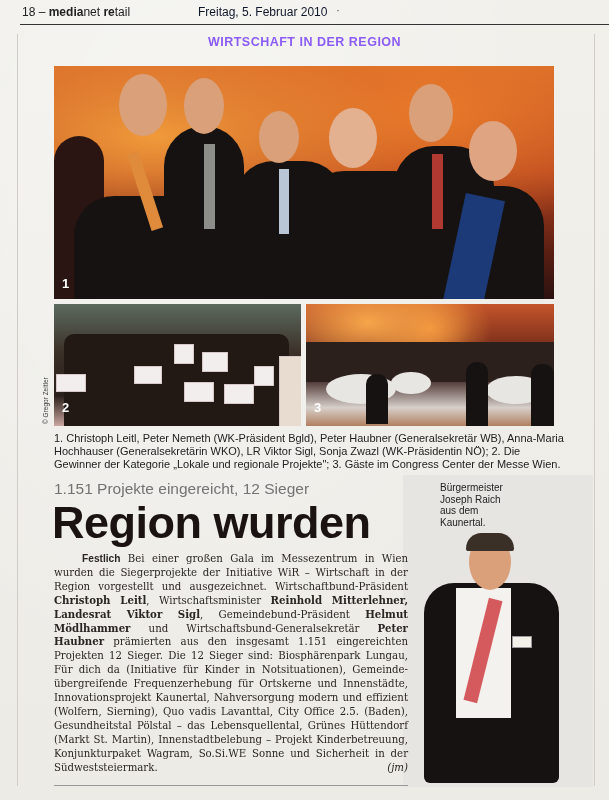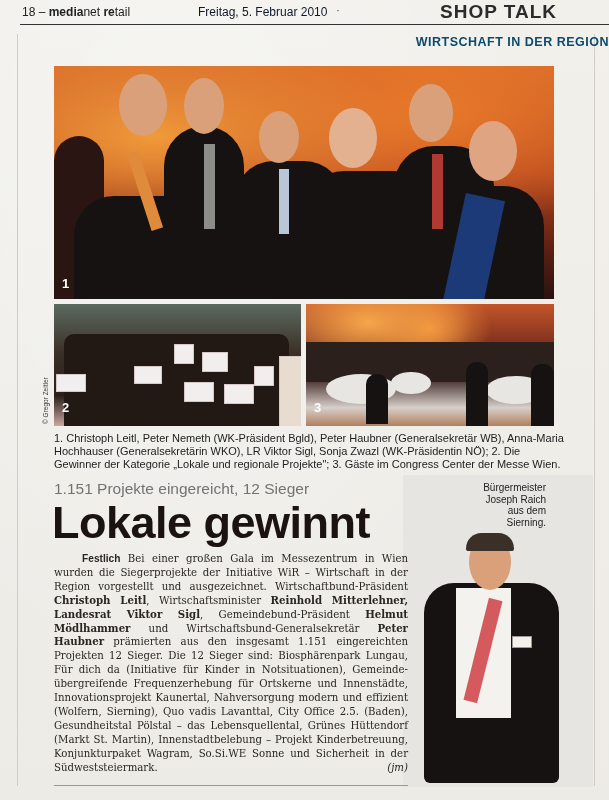--- a/index.html
+++ b/index.html
@@ -17,21 +17,21 @@
   }
   .header { position:absolute; left:0; top:0; width:605px; height:26px; }
   .hdr-left { position:absolute; left:22px; top:5px; font-size:12px; color:#222; }
   .hdr-left b { font-weight:bold; }
   .hdr-date { position:absolute; left:198px; top:5px; font-size:12px; color:#0f172a; }
   .hdr-dot { position:absolute; left:336px; top:3px; font-size:12px; color:#555; }
   .hdr-section { position:absolute; left:440px; top:1px; font-size:19px; font-weight:bold; letter-spacing:1px; color:#2b2b2b; }
   .hdr-rule { position:absolute; left:20px; top:24px; width:589px; height:1px; background:#333; }
 
   .frame { position:absolute; left:17px; top:34px; width:576px; height:752px; border-left:1px solid #cfcdc6; border-right:1px solid #cfcdc6; }
-  .kicker { position:absolute; left:0; width:609px; top:35px; text-align:right; font-size:12.5px; font-weight:bold; color:#0c4a6e; letter-spacing:0.5px; }
+  .kicker { position:absolute; left:0; width:609px; top:35px; text-align:center; font-size:12.5px; font-weight:bold; color:#8b5cf6; letter-spacing:0.5px; }
 
   .photo { position:absolute; overflow:hidden; }
   .photo-main { left:54px; top:66px; width:500px; height:233px;
     background:
       radial-gradient(ellipse at 20% 30%, #f09a3a 0%, rgba(240,150,60,0) 45%),
       radial-gradient(ellipse at 75% 20%, #e87a2a 0%, rgba(232,122,42,0) 45%),
       linear-gradient(180deg,#d96a2a 0%,#b8451f 45%,#5a1e12 80%,#2b1210 100%);
   }
   .photo-sub2 { left:54px; top:304px; width:247px; height:122px;
     background:
@@ -55,37 +55,36 @@
 
   .subhead { position:absolute; left:54px; top:480px; font-size:15.5px; color:#737373; }
   .headline { position:absolute; left:52px; top:497px; font-size:45px; font-weight:bold; color:#1a1311; letter-spacing:-0.5px; line-height:52px; }
 
   .body-text { position:absolute; left:54px; top:552px; width:354px; font-family:"DejaVu Serif", serif; font-size:10.2px; line-height:13.9px; color:#2a2623; text-align:justify; }
   .body-text .lead { font-family:"Liberation Sans", sans-serif; font-weight:bold;margin-left:28px; }
   .body-text b { font-weight:bold; }
   .body-text .sig { float:right; font-style:italic; }
 
   .side-box { position:absolute; left:403px; top:475px; width:190px; height:312px; background:#e6e5e1; }
-  .side-caption { position:absolute; left:440px; top:482px; width:106px; text-align:right; font-size:10px; line-height:11.5px; color:#222; }
+  .side-caption { position:absolute; left:440px; top:482px; width:106px; text-align:left; font-size:10px; line-height:11.5px; color:#222; }
   .portrait { position:absolute; left:414px; top:528px; width:150px; height:255px; }
 
   .bottom-rule { position:absolute; left:54px; top:785px; width:354px; height:1px; background:#999; }
 </style>
 </head>
 <body>
 
 <div class="page-bg"></div>
 
 <div class="header">
   <div class="hdr-left">
     <span>18</span><span> – </span><b>media</b><span>net </span><b>re</b><span>tail</span>
   </div>
   <div class="hdr-date">Freitag, 5. Februar 2010</div>
   <div class="hdr-dot">·</div>
-  <div class="hdr-section">SHOP TALK</div>
   <div class="hdr-rule"></div>
 </div>
 
 <div class="frame"></div>
 
 <div class="kicker">WIRTSCHAFT IN DER REGION</div>
 
 <div class="photo photo-main">
   <div class="suit" style="left:0;top:70px;width:50px;height:170px;background:#2a1512"></div>
   <div class="suit" style="left:20px;top:130px;width:150px;height:110px"></div>
@@ -130,28 +129,28 @@
   <div class="suit" style="left:160px;top:58px;width:22px;height:64px;border-radius:10px 10px 0 0"></div>
   <div class="suit" style="left:225px;top:60px;width:23px;height:62px;border-radius:10px 10px 0 0"></div>
   <div class="photo-num" style="left:8px;top:96px">3</div>
 </div>
 
 <div class="credit">© Gregor Zeitler</div>
 
 <div class="caption">1. Christoph Leitl, Peter Nemeth (WK-Präsident Bgld), Peter Haubner (Generalsekretär WB), Anna-Maria Hochhauser (Generalsekretärin WKO), LR Viktor Sigl, Sonja Zwazl (WK-Präsidentin NÖ); 2. Die Gewinner der Kategorie „Lokale und regionale Projekte"; 3. Gäste im Congress Center der Messe Wien.</div>
 
 <div class="subhead">1.151 Projekte eingereicht, 12 Sieger</div>
-<div class="headline">Lokale gewinnt</div>
+<div class="headline">Region wurden</div>
 
 <div class="side-box"></div>
 <div class="side-caption">
   <div>Bürgermeister</div>
   <div>Joseph Raich</div>
   <div>aus dem</div>
-  <div>Sierning.</div>
+  <div>Kaunertal.</div>
 </div>
 <div class="portrait">
   <div class="suit" style="left:10px;top:55px;width:135px;height:200px;border-radius:30px 30px 6px 6px"></div>
   <div style="position:absolute;left:42px;top:60px;width:55px;height:130px;background:#f4f2ee"></div>
   <div class="face" style="left:55px;top:6px;width:42px;height:56px"></div>
   <div style="position:absolute;left:52px;top:5px;width:48px;height:18px;background:#3b3028;border-radius:24px 24px 4px 4px"></div>
   <div class="tie" style="left:62px;top:70px;width:14px;height:105px;background:#d45a5e;transform:rotate(14deg)"></div>
   <div style="position:absolute;left:98px;top:108px;width:18px;height:10px;background:#f3f0ea;border:1px solid #999"></div>
 </div>
 

